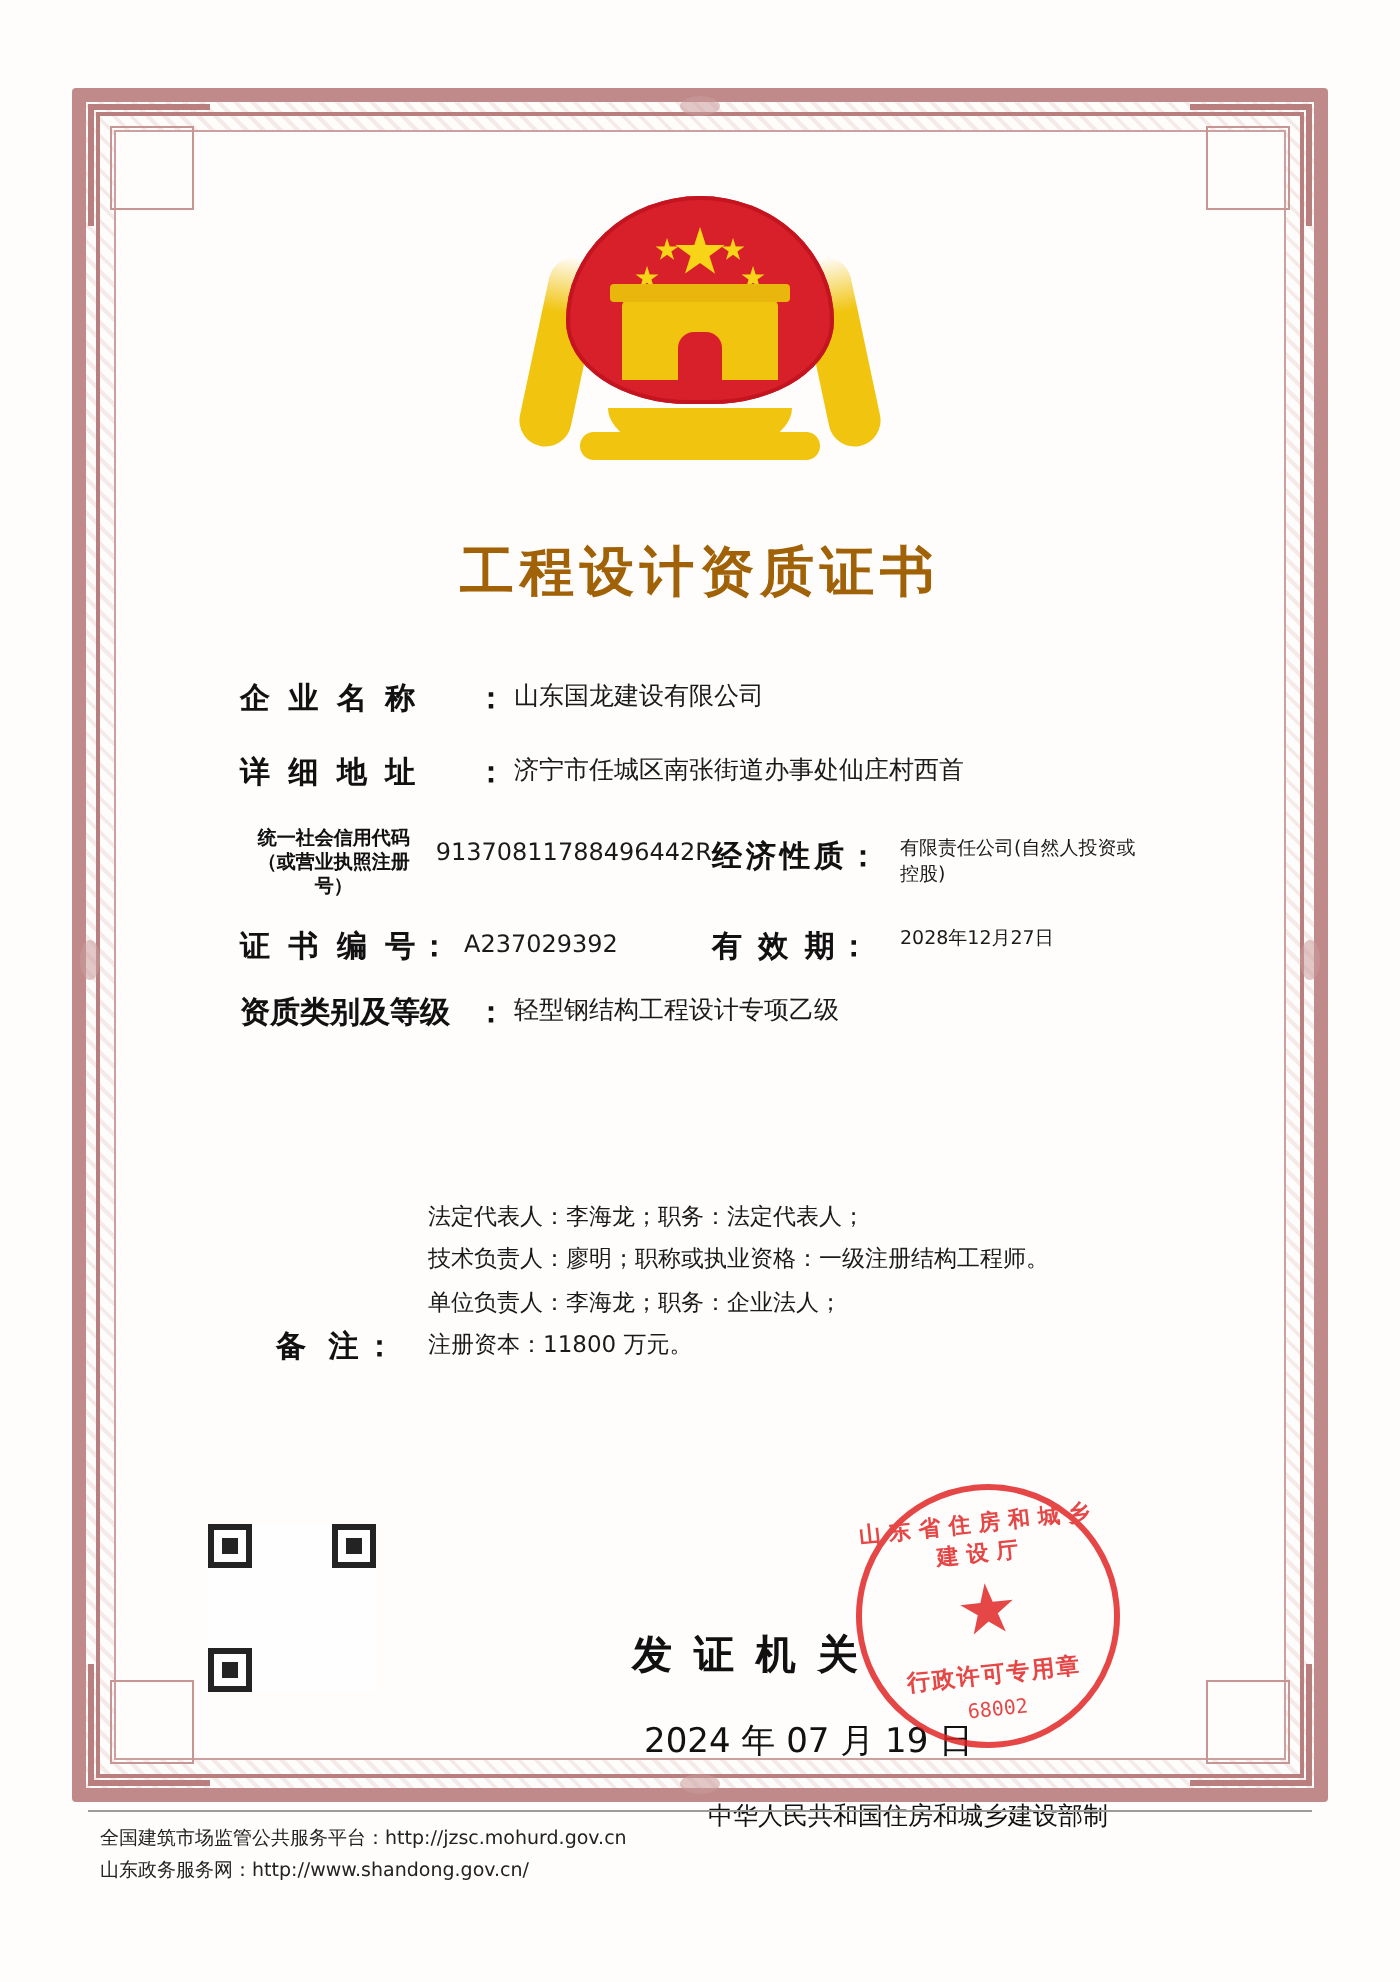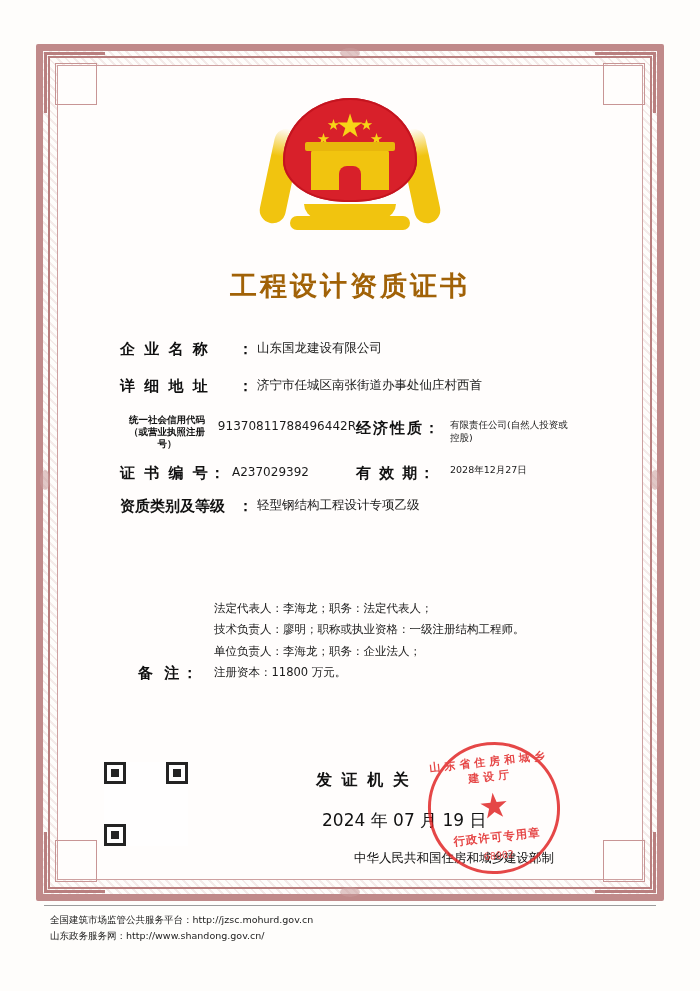--- a/index.html
+++ b/index.html
@@ -306,25 +306,26 @@
   .issuer {
     position: absolute;
     right: 96px;
     top: 770px;
     width: 300px;
     text-align: center;
     font-family: "DejaVu Sans", "Liberation Sans", sans-serif;
     color: #111;
   }
   .issuer .line1 {
-    font-size: 16px;
+    font-size: 20px;
     font-weight: bold;
     letter-spacing: 2px;
     text-align: left;
     padding-left: 12px;
+    margin-top: 44px;
   }
   .issuer .line2 {
     font-size: 17px;
     margin-top: 18px;
     text-align: left;
     padding-left: 18px;
   }
   .issuer .line3 {
     font-size: 12.5px;
     margin-top: 18px;

